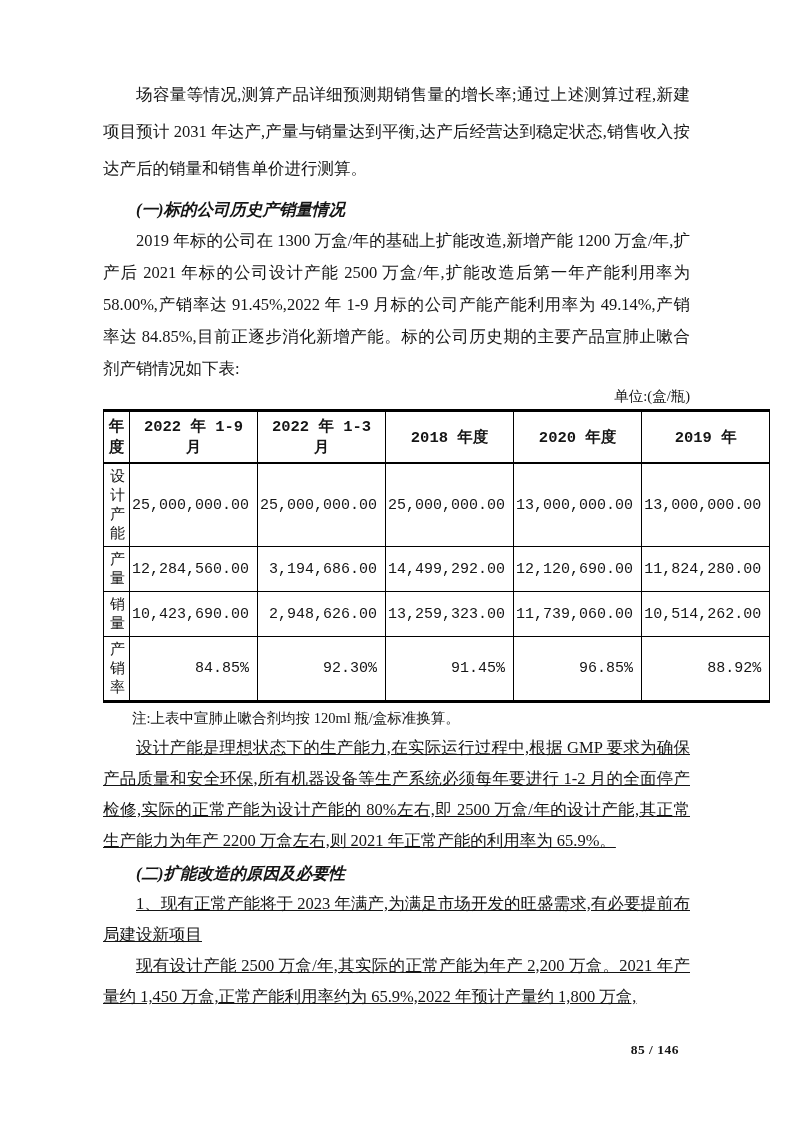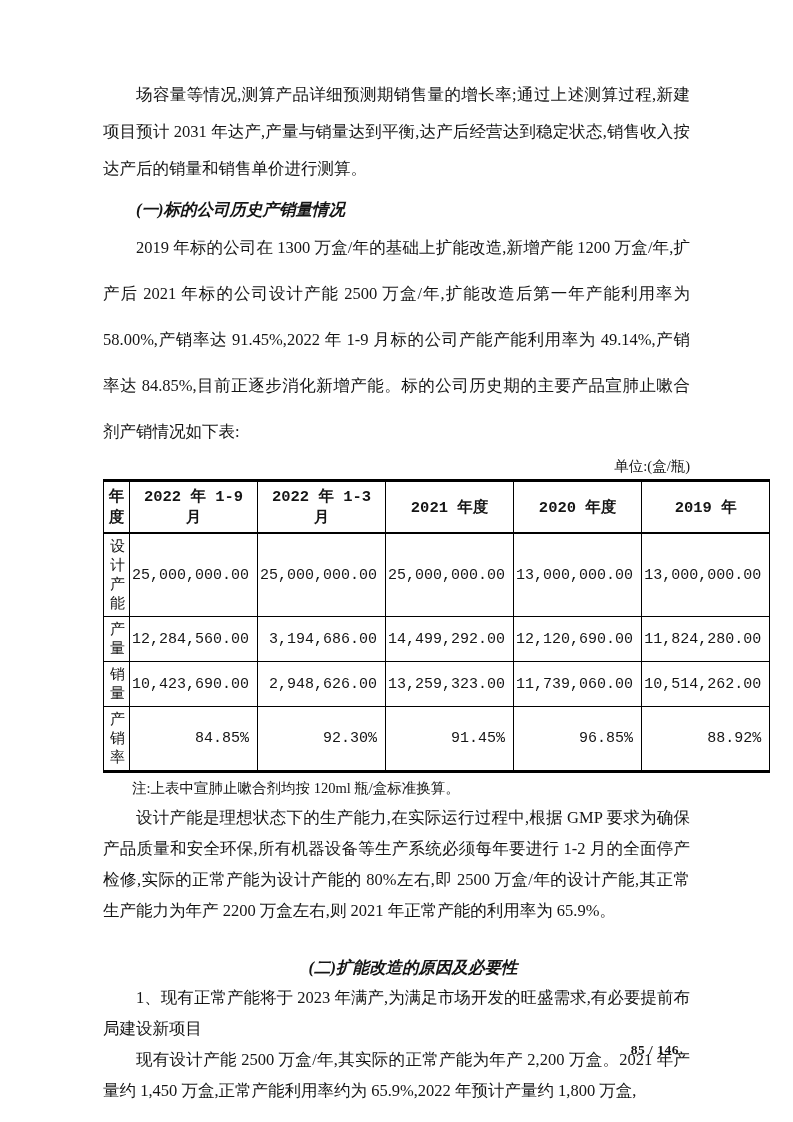--- a/index.html
+++ b/index.html
@@ -15,32 +15,32 @@
     overflow: hidden;
   }
   .para {
     margin: 0;
     font-size: 16.5px;
     line-height: 37px;
     text-align: justify;
     text-indent: 2em;
   }
   .para.bold { font-weight: 700; margin-top: 8px; }
-  .para.lh32 { line-height: 46px; }
-  .para.tight { line-height: 31px; }
+  .para.lh32 { line-height: 32px; }
+  .para.tight { line-height: 31px; text-decoration: underline; }
   .heading {
     margin: 8px 0 0 0;
     font-size: 16.5px;
     font-weight: 700;
     line-height: 30px;
     text-indent: 2em;
     text-align: left;
     font-style: italic;
   }
-  .heading.mt-lg { margin-top: 28px; line-height: 28px; text-align: center; }
+  .heading.mt-lg { margin-top: 4px; line-height: 28px; }
   .unit-label {
     margin: 2px 0 4px 0;
     font-size: 14.5px;
     line-height: 18px;
     text-align: right;
   }
   table.data-table {
     width: 100%;
     border-collapse: collapse;
     border-top: 3px solid #000;
@@ -106,21 +106,21 @@
       <col style="width:18.3%">
       <col style="width:17.3%">
       <col style="width:15.9%">
       <col style="width:15.0%">
     </colgroup>
     <thead>
       <tr>
         <th>年度</th>
         <th>2022 年 1-9 月</th>
         <th>2022 年 1-3 月</th>
-        <th>2021 年度</th>
+        <th>2018 年度</th>
         <th>2020 年度</th>
         <th>2019 年</th>
       </tr>
     </thead>
     <tbody>
       <tr>
         <th>设计产能</th>
         <td>25,000,000.00</td>
         <td>25,000,000.00</td>
         <td>25,000,000.00</td>

